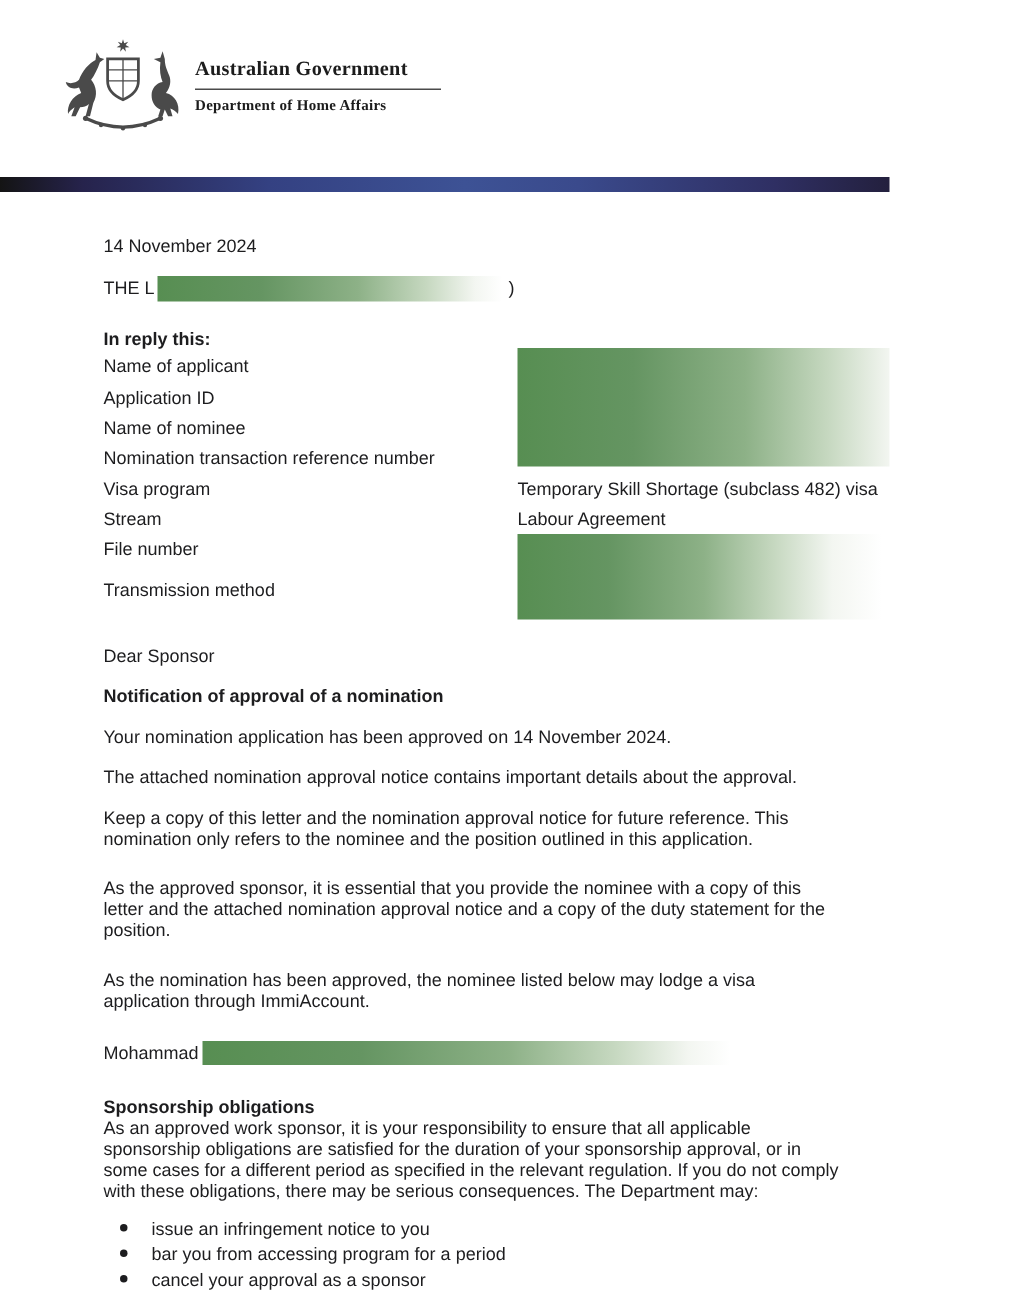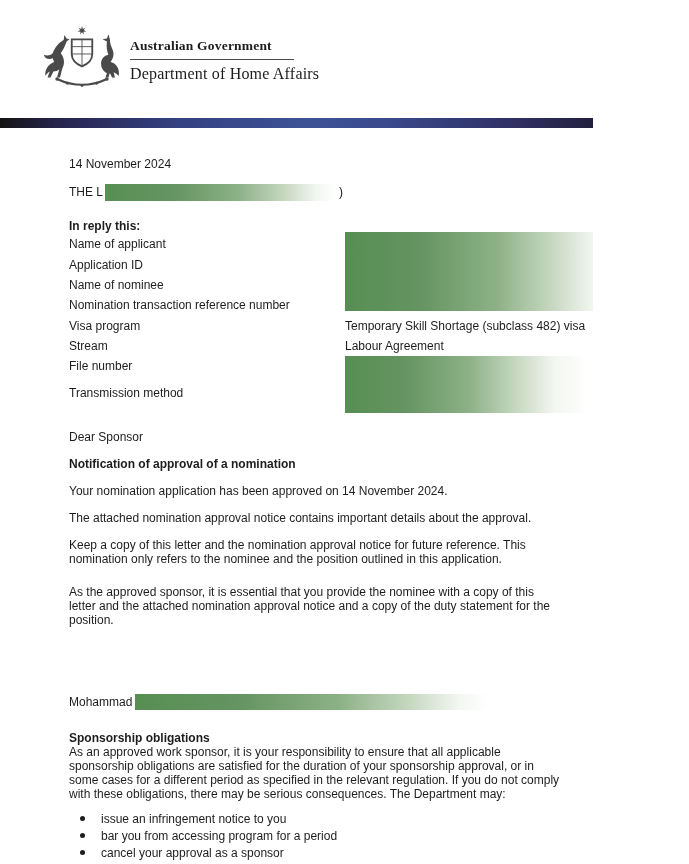--- a/index.html
+++ b/index.html
@@ -15,21 +15,21 @@
   .crest{position:absolute;left:38px;top:18px;width:88px;height:80px;}
   .gov-title{
     position:absolute;left:130px;top:38px;
     font-family:"Liberation Serif","DejaVu Serif",serif;
     font-weight:bold;font-size:13.5px;color:#1c1c1c;letter-spacing:.2px;
   }
   .gov-divider{position:absolute;left:130px;top:59px;width:164px;height:1px;background:#4a4a4a;}
   .dept-title{
     position:absolute;left:130px;top:65px;
     font-family:"Liberation Serif","DejaVu Serif",serif;
-    font-weight:normal;font-size:16px;color:#1c1c1c;letter-spacing:.2px;text-align:center;
+    font-weight:bold;font-size:10px;color:#1c1c1c;letter-spacing:.2px;text-align:center;
   }
   .band{
     position:absolute;left:0;top:118px;width:689px;height:10px;
     background:linear-gradient(90deg,#141414 0%,#26234c 8%,#344182 26%,#3d5295 45%,#3a4a8c 56%,#2f2f63 75%,#201c34 89%,#141414 100%);
   }
   
   .t{position:absolute;left:69px;font-size:12px;line-height:14px;white-space:nowrap;}
   .wrap{white-space:normal;width:540px;}
   .bold{font-weight:bold;}
   
@@ -118,20 +118,21 @@
   <div class="redact redact-short" style="left:345px;top:356px;width:276px;height:57px;"></div>
 
   <div class="t" style="top:430px;">Dear Sponsor</div>
 
   <div class="t bold" style="top:457px;">Notification of approval of a nomination</div>
 
   <div class="t wrap" style="top:484px;">Your nomination application has been approved on 14 November 2024.</div>
   <div class="t wrap" style="top:511px;">The attached nomination approval notice contains important details about the approval.</div>
   <div class="t wrap" style="top:585px;">As the approved sponsor, it is essential that you provide the nominee with a copy of this<br>letter and the attached nomination approval notice and a copy of the duty statement for the<br>position.</div>
   <div class="t wrap" style="top:538px;">Keep a copy of this letter and the nomination approval notice for future reference. This<br>nomination only refers to the nominee and the position outlined in this application.</div>
+  <div class="t wrap" style="top:646px;">As the nomination has been approved, the nominee listed below may lodge a visa<br>application through ImmiAccount.</div>
 
   <div class="nominee">
     <span>Mohammad</span>
     <span class="rblock"></span>
   </div>
 
   <div class="t bold" style="top:731px;">Sponsorship obligations</div>
   <div class="t wrap" style="top:745px;width:560px;">As an approved work sponsor, it is your responsibility to ensure that all applicable<br>sponsorship obligations are satisfied for the duration of your sponsorship approval, or in<br>some cases for a different period as specified in the relevant regulation. If you do not comply<br>with these obligations, there may be serious consequences. The Department may:</div>
 
   <div class="bullet" style="top:829px;">

